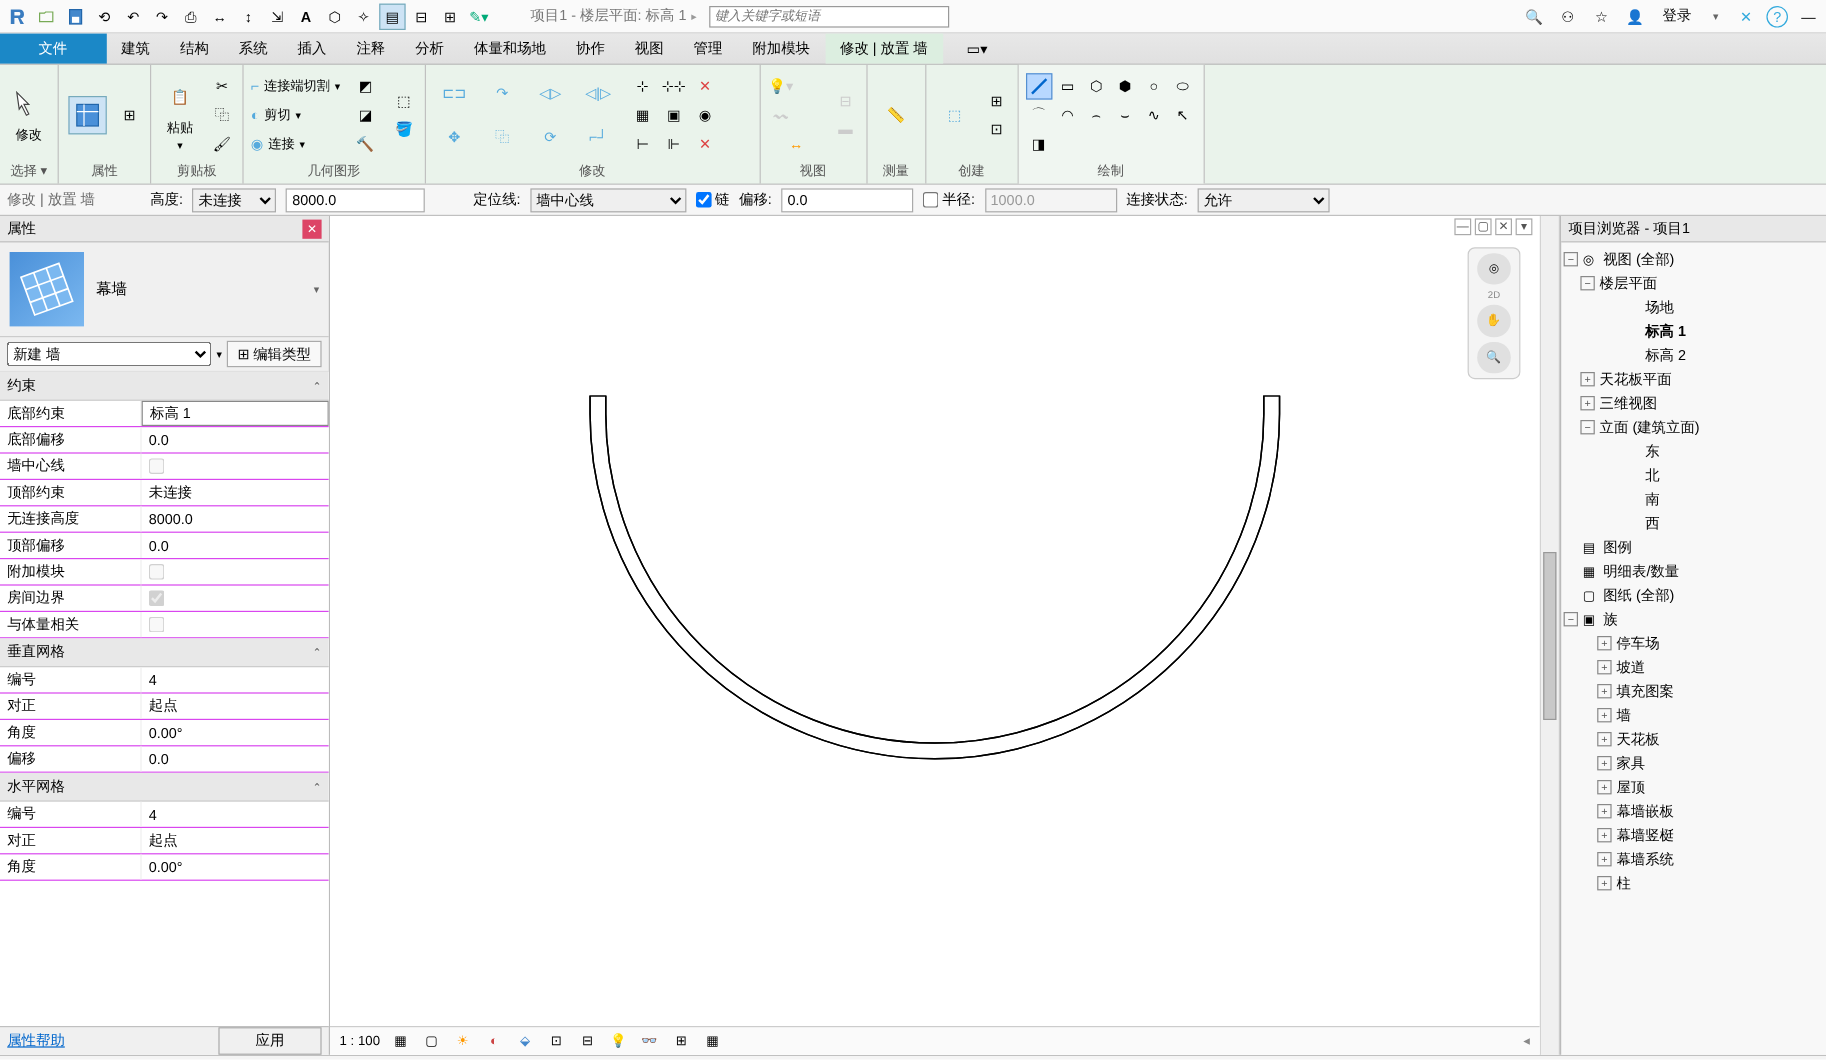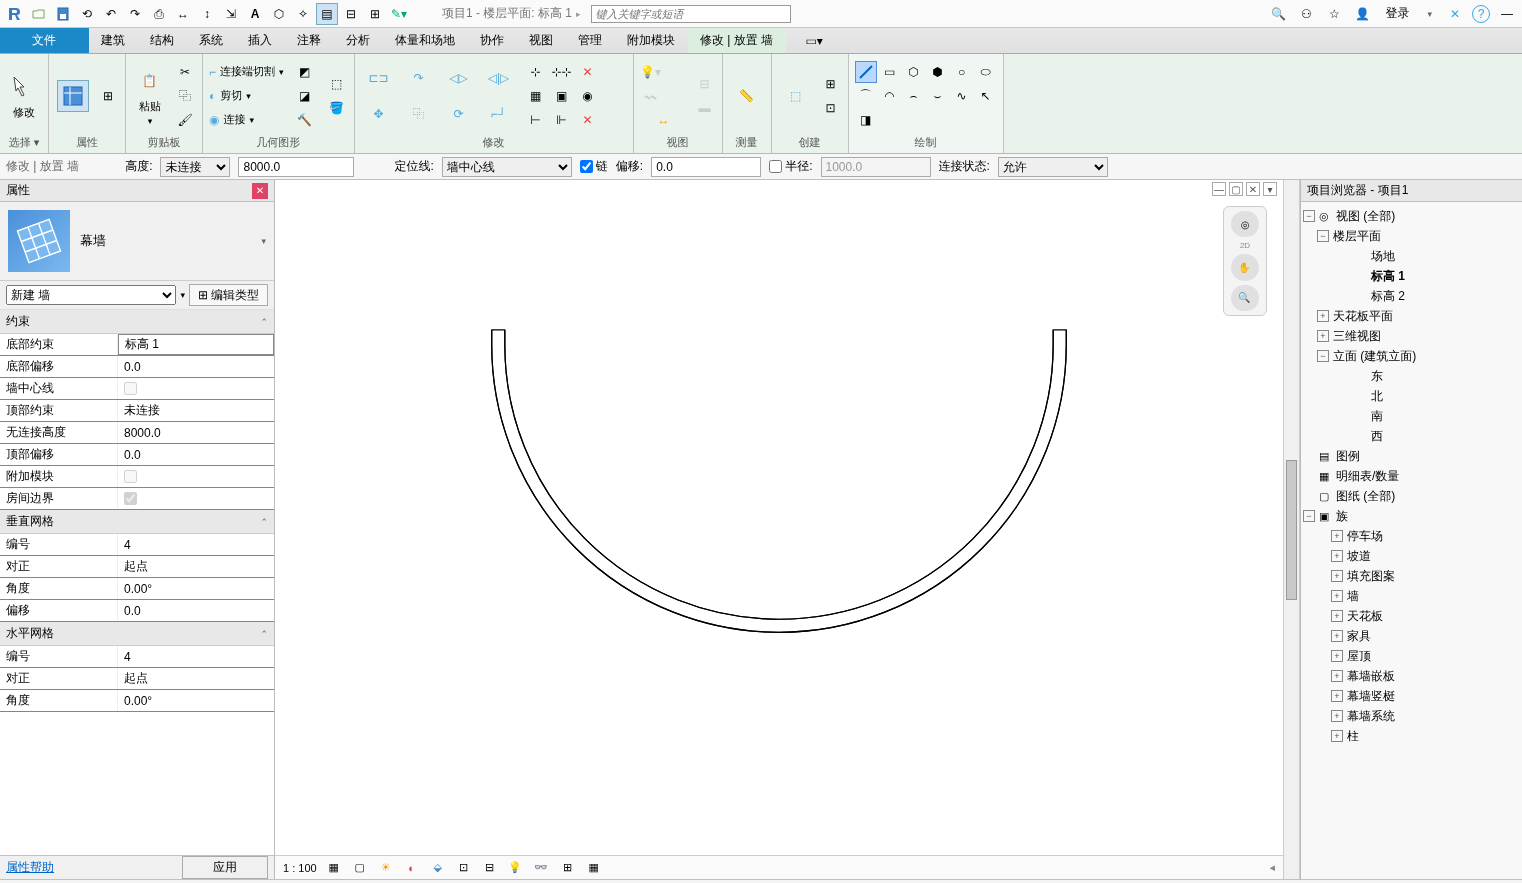--- a/index.html
+++ b/index.html
@@ -434,20 +434,26 @@
           <div class="pv">
             <input type="checkbox" disabled="" style="">
           </div>
         </div>
       <div class="prop-item">
           <div class="pk">房间边界</div>
           <div class="pv">
             <input type="checkbox" checked="" disabled="" style="">
           </div>
         </div>
+      <div class="prop-item">
+          <div class="pk">与体量相关</div>
+          <div class="pv">
+            <input type="checkbox" disabled="" style="">
+          </div>
+        </div>
 
       <div class="prop-group">
           <span>垂直网格</span>
           <span class="collapse">⌃</span>
         </div>
       <div class="prop-item">
           <div class="pk">编号</div>
           <div class="pv">4</div>
         </div>
       <div class="prop-item">

